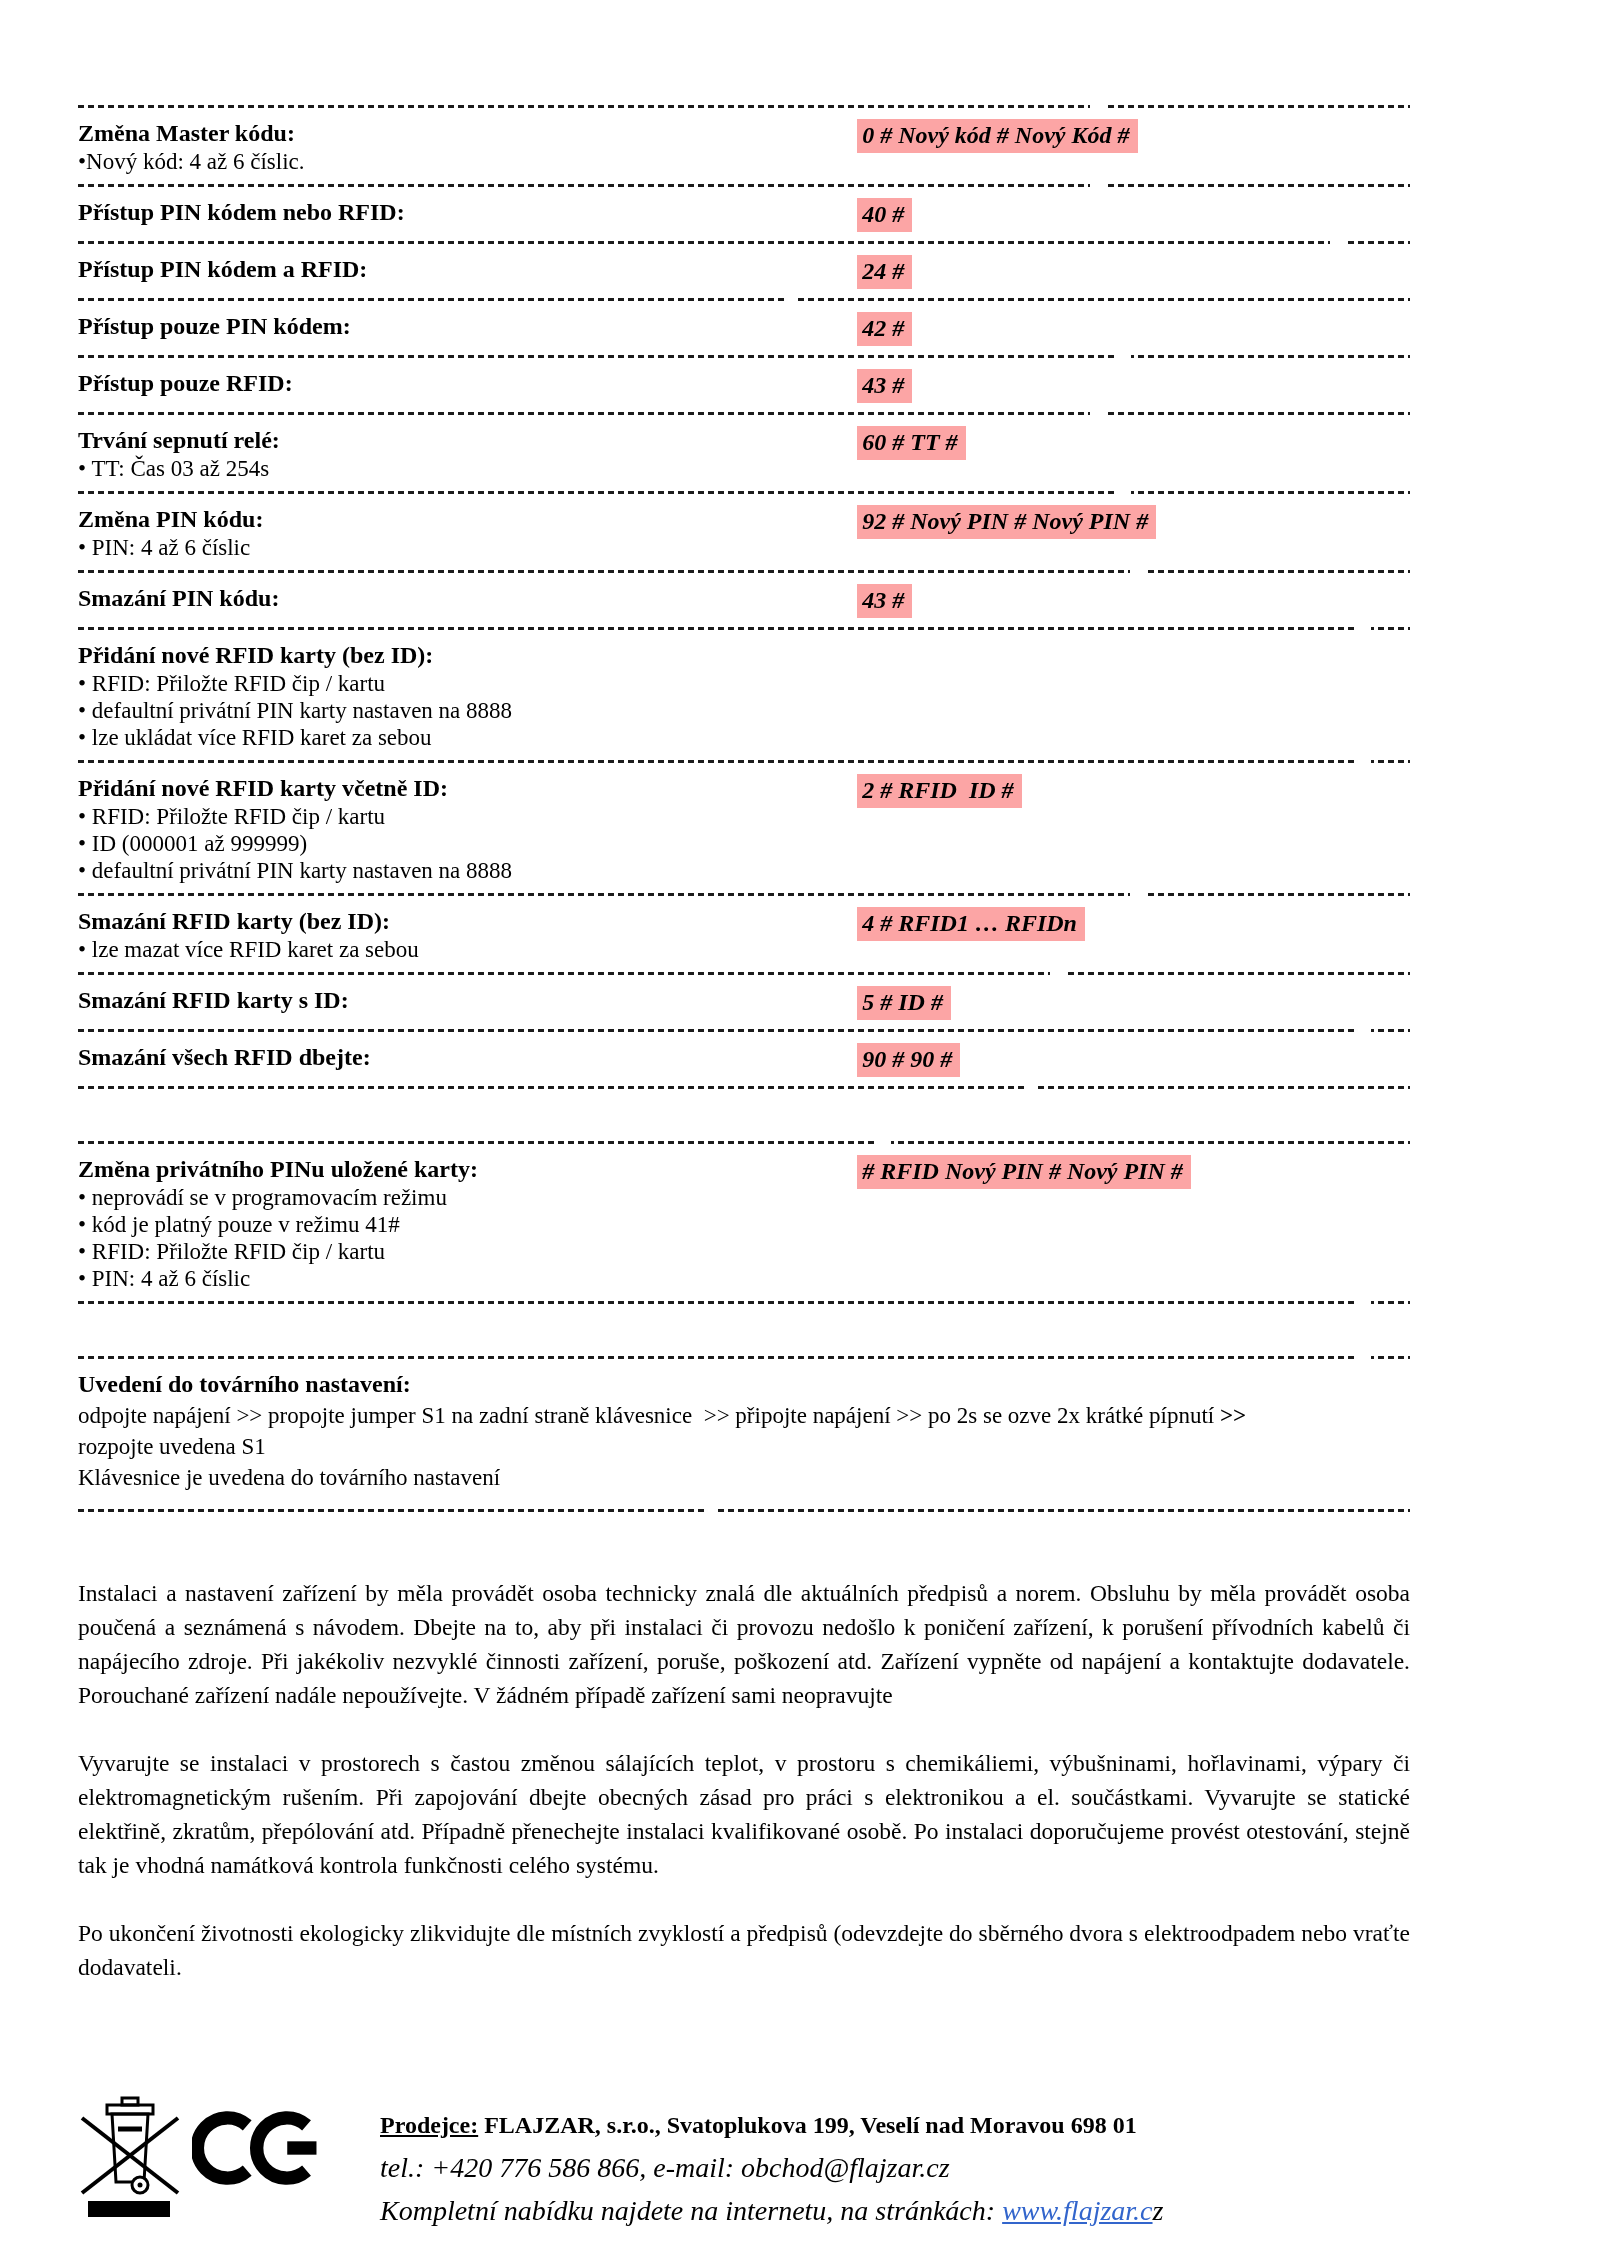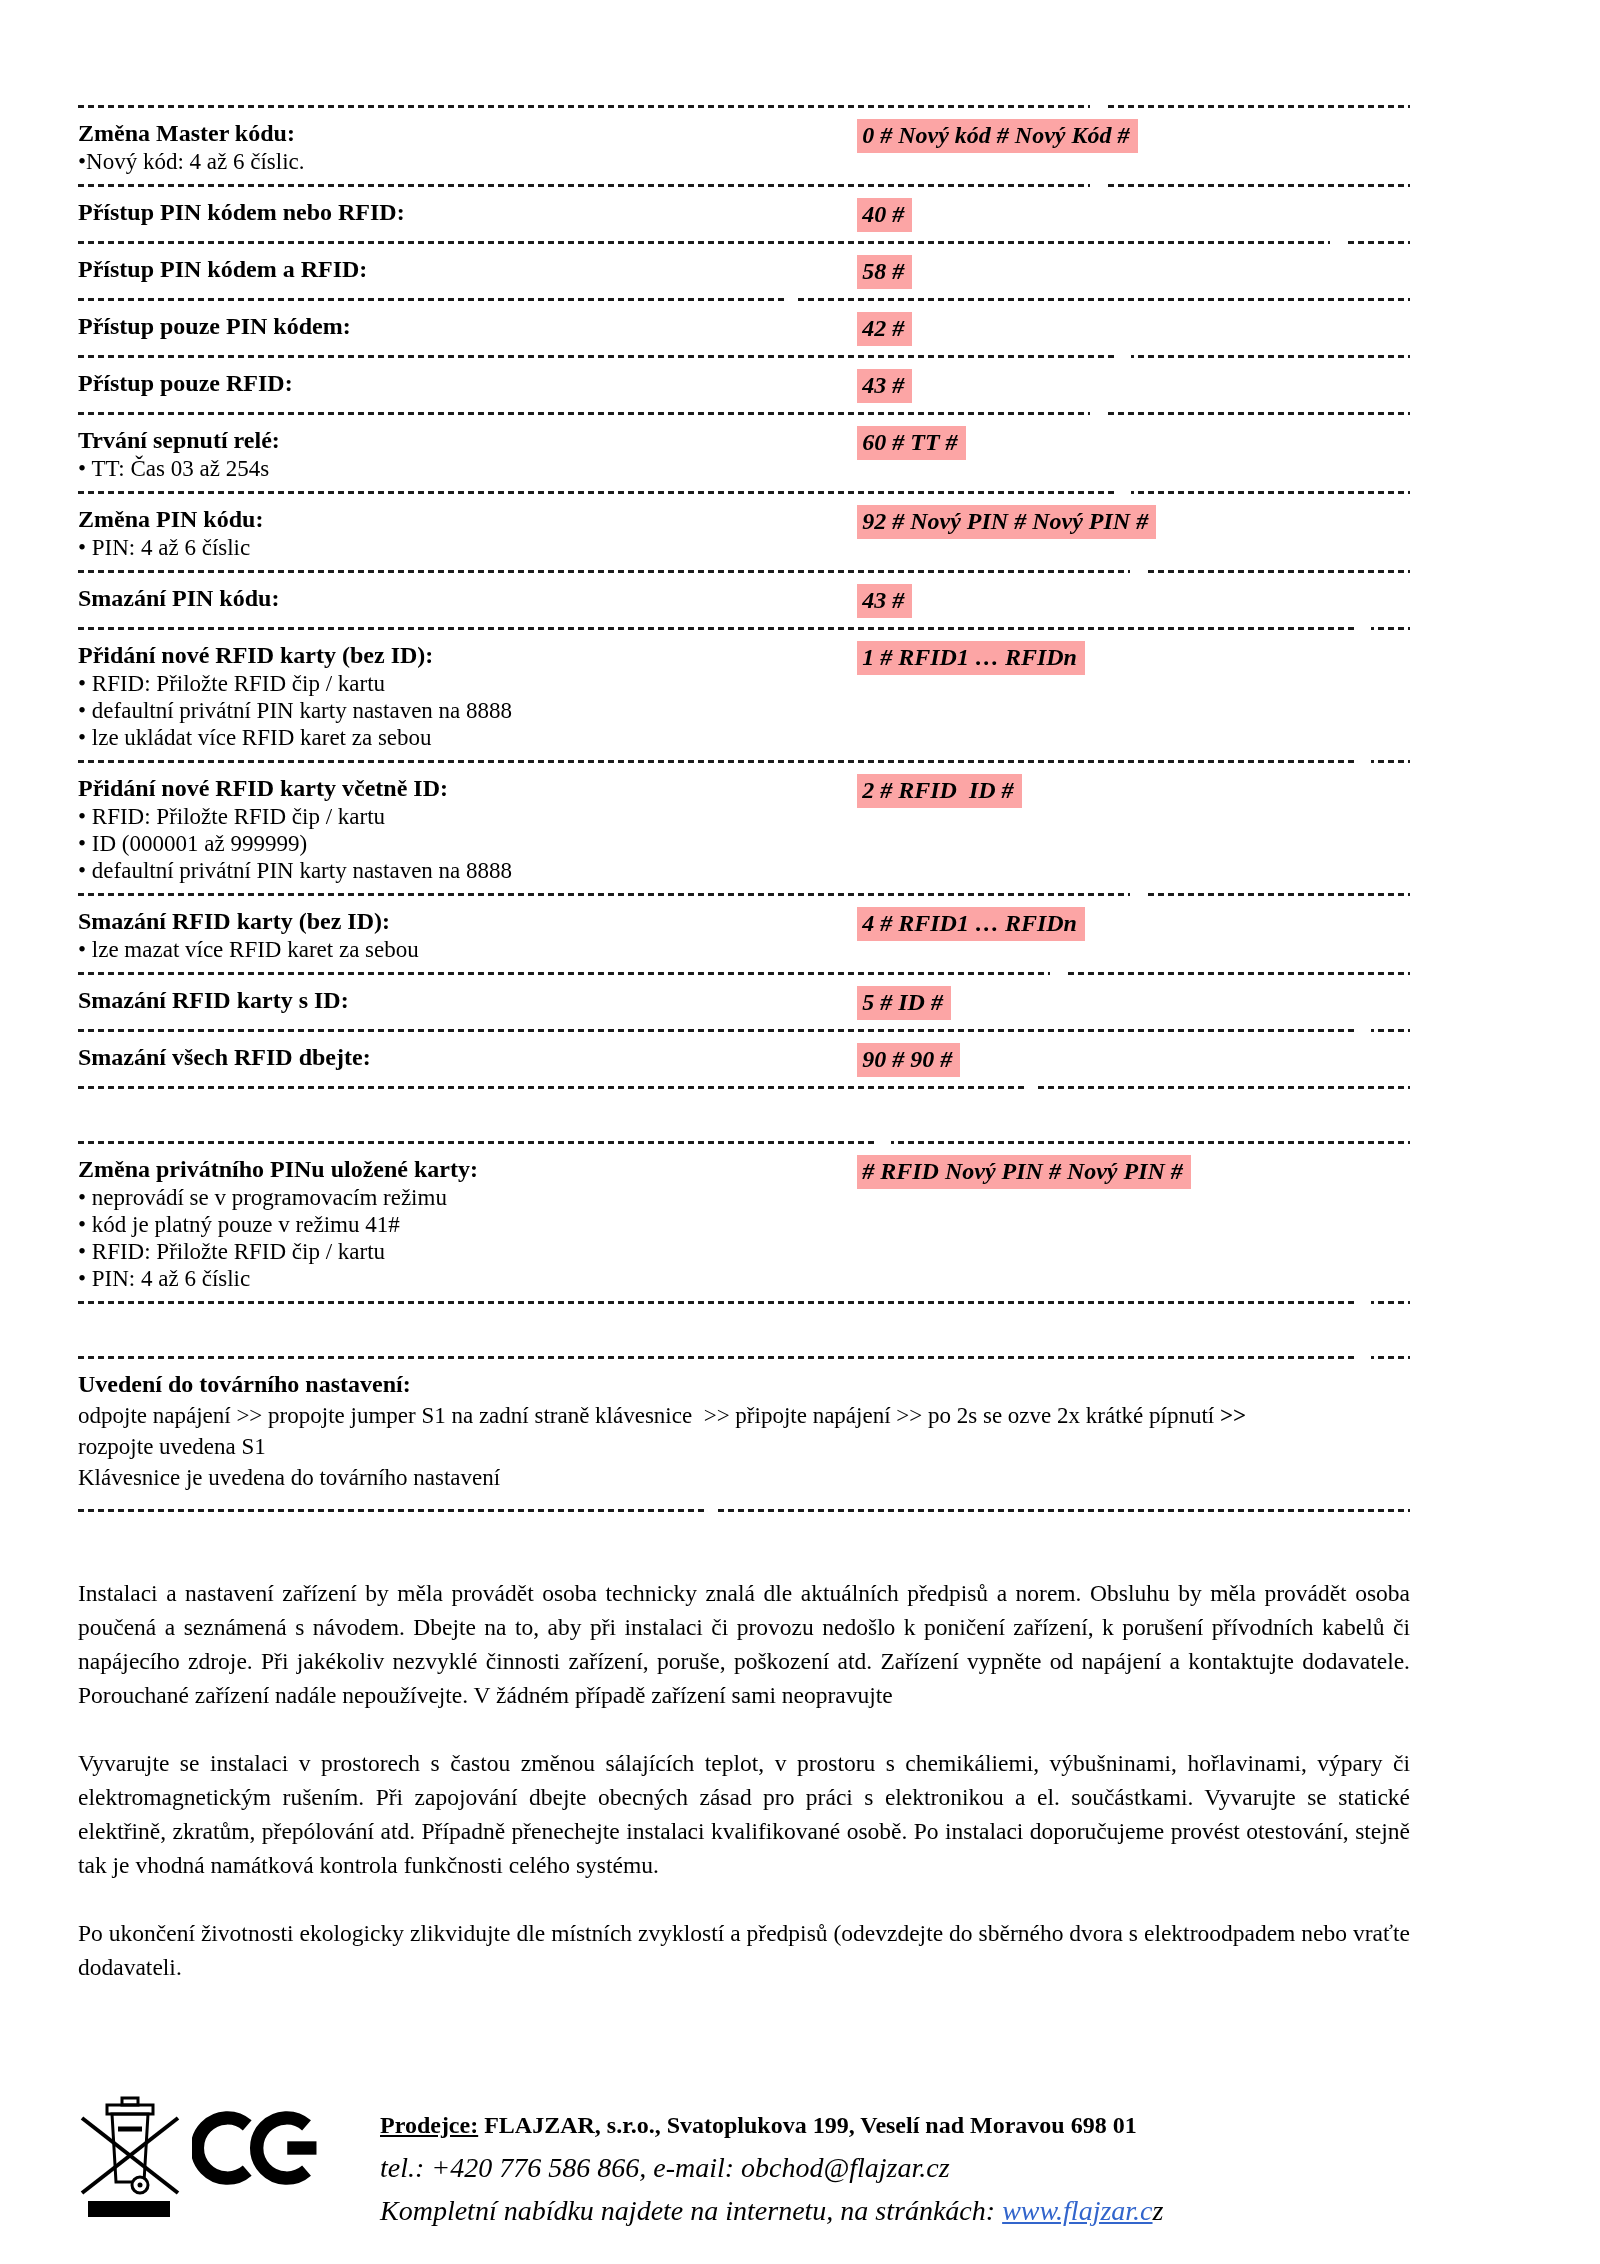--- a/index.html
+++ b/index.html
@@ -64,21 +64,21 @@
         <div class="plabel">Přístup PIN kódem nebo RFID:</div>
       </div>
     <div class="right"><span class="code">40 #</span></div>
   </div>
   <div class="sep" style="--gap:94%"></div>
 
   <div class="prow">
     <div class="left">
         <div class="plabel">Přístup PIN kódem a RFID:</div>
       </div>
-    <div class="right"><span class="code">58 #</span></div>
+    <div class="right"><span class="code">24 #</span></div>
   </div>
   <div class="sep" style="--gap:53%"></div>
 
   <div class="prow">
     <div class="left">
         <div class="plabel">Přístup pouze PIN kódem:</div>
       </div>
     <div class="right"><span class="code">42 #</span></div>
   </div>
   <div class="sep" style="--gap:78%"></div>
@@ -117,21 +117,20 @@
   </div>
   <div class="sep" style="--gap:96%"></div>
 
   <div class="prow">
     <div class="left">
       <div class="plabel">Přidání nové RFID karty (bez ID):</div>
       <div class="bullet">• RFID: Přiložte RFID čip / kartu</div>
       <div class="bullet">• defaultní privátní PIN karty nastaven na 8888</div>
       <div class="bullet">• lze ukládat více RFID karet za sebou</div>
     </div>
-    <div class="right"><span class="code">1 # RFID1 … RFIDn</span></div>
   </div>
   <div class="sep" style="--gap:96%"></div>
 
   <div class="prow">
     <div class="left">
       <div class="plabel">Přidání nové RFID karty včetně ID:</div>
       <div class="bullet">• RFID: Přiložte RFID čip / kartu</div>
       <div class="bullet">• ID (000001 až 999999)</div>
       <div class="bullet">• defaultní privátní PIN karty nastaven na 8888</div>
     </div>

